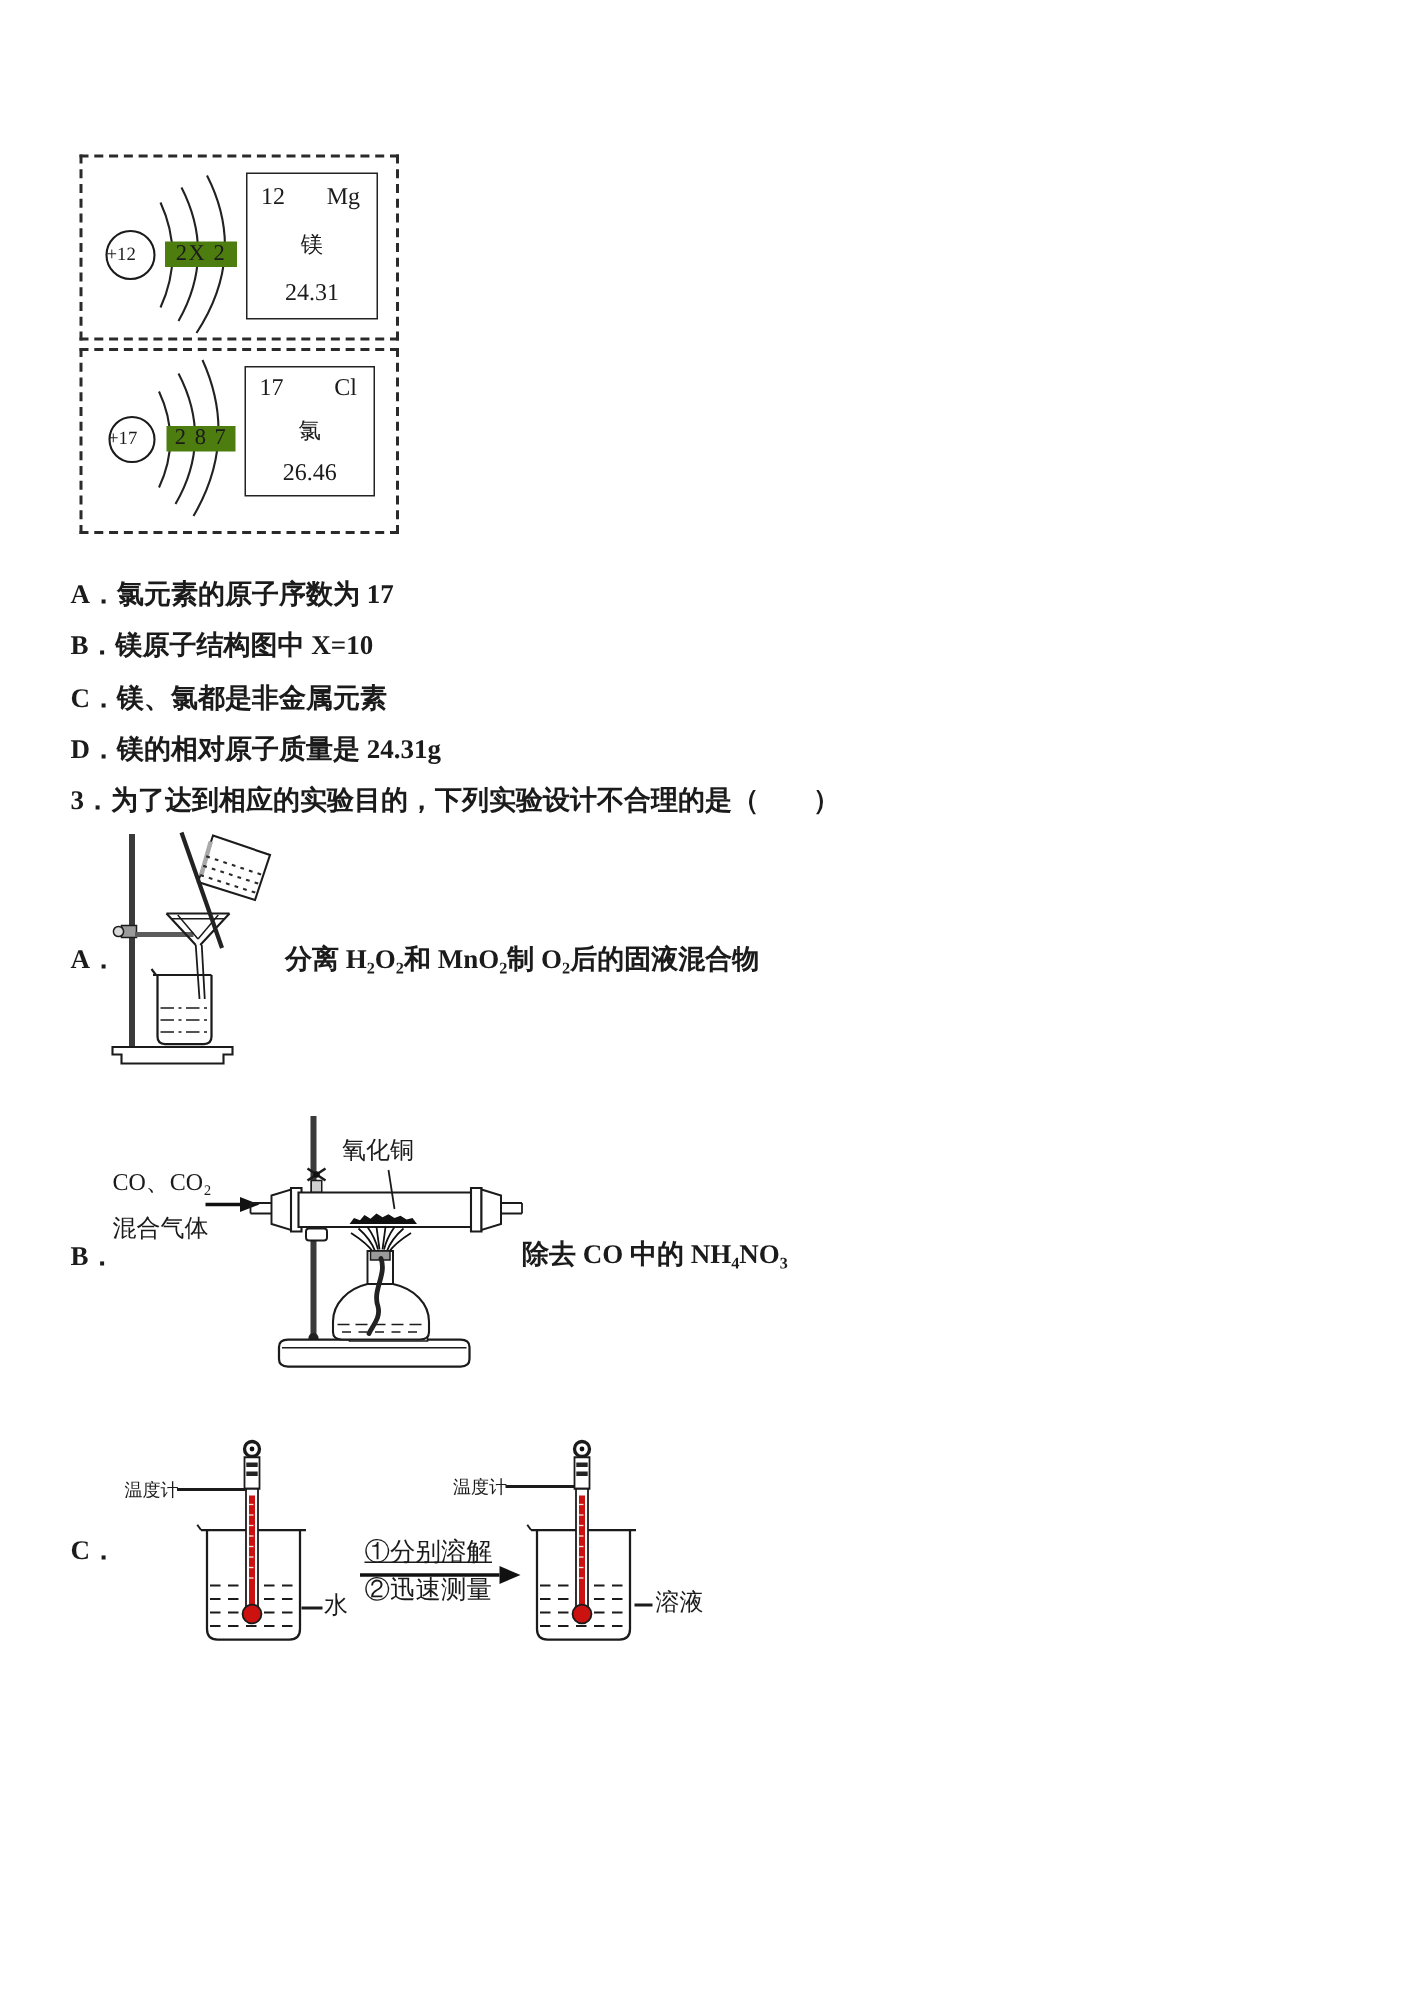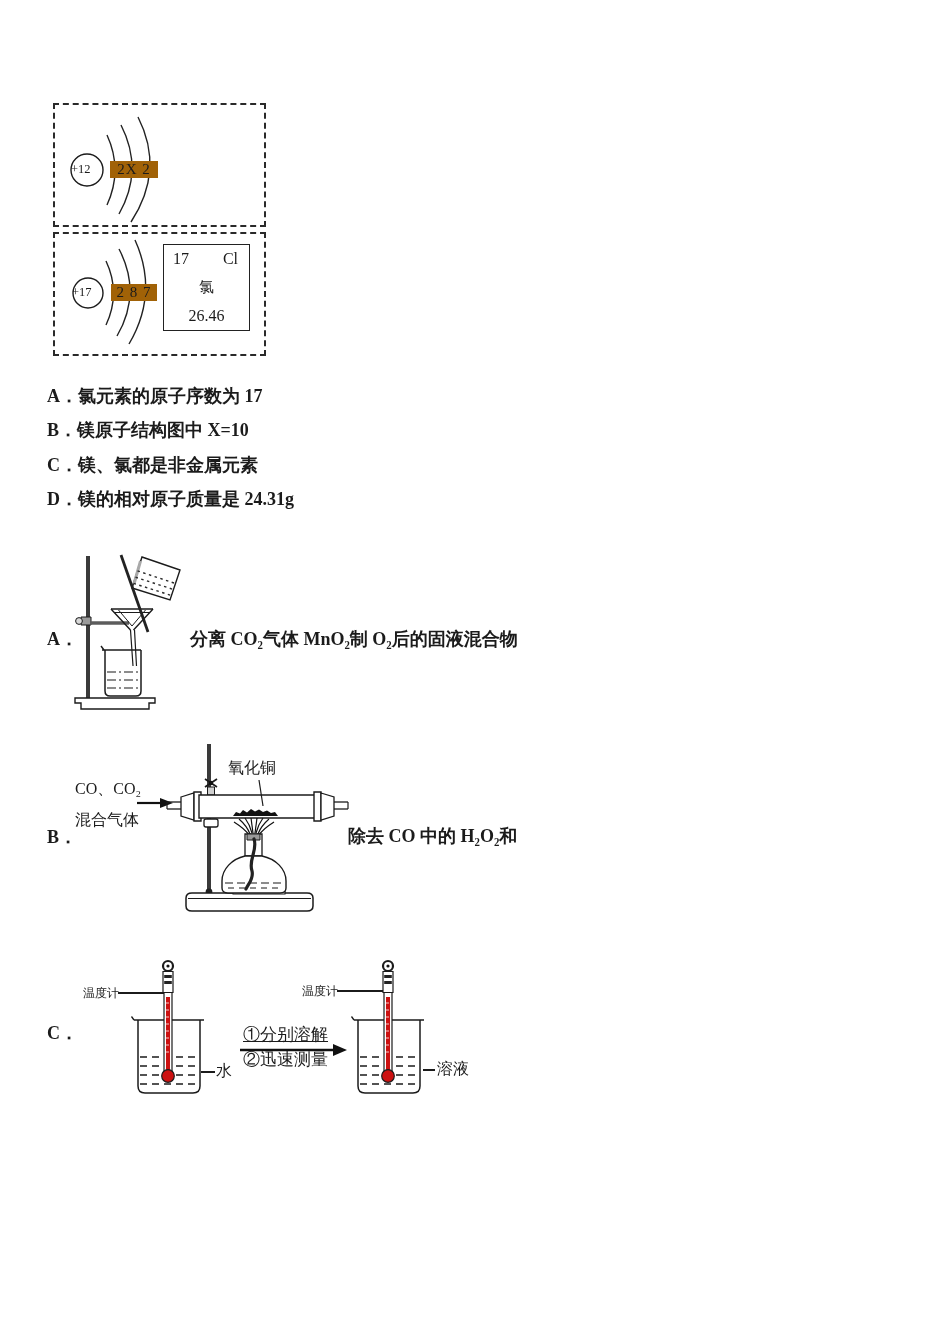--- a/index.html
+++ b/index.html
@@ -9,40 +9,48 @@
   .bold{font-weight:bold;font-size:18px;line-height:20px;}
   .ann{font-size:16px;line-height:18px;}
   .ann-sm{font-size:12px;line-height:17px;margin-left:10px;}
   .dashed-box{position:absolute;border:2px dashed #2a2a2a;background:#fff;}
   .elem-box{position:absolute;border:1.7px solid #222;background:#fff;display:flex;flex-direction:column;
             justify-content:space-around;text-align:center;}
   .elem-row1{display:flex;justify-content:space-between;padding:0 11px 0 9px;font-size:16px;}
   .elem-name{font-size:15px;}
   .elem-mass{font-size:16px;}
   .nucleus-label{position:absolute;text-align:left;font-size:12.5px;}
-  .shells-label{position:absolute;text-align:center;font-size:15px;background:#a16207;padding:0 1px;letter-spacing:1px;}
+  .shells-label{position:absolute;text-align:center;font-size:15px;background:#4d7c0f;padding:0 1px;letter-spacing:1px;}
   .figure-svg{position:absolute;}
   .pointer-line{position:absolute;height:1.6px;background:#1b1b1b;}
   .opt-row span{display:inline;}
   svg *{vector-effect:non-scaling-stroke;}
 </style>
 </head>
 <body>
 
 <div class="page">
 
   <div class="dashed-box" style="left:53px;top:103px;width:209px;height:120px;">
     <svg class="figure-svg" style="left:0;top:0;" width="209" height="120" viewBox="0 0 209 120">
       <circle cx="32" cy="65" r="16" fill="#fff" stroke="#1b1b1b" stroke-width="1.4"></circle>
       <path d="M 52,30 Q 68,65 52,100" fill="none" stroke="#222" stroke-width="1.4"></path>
       <path d="M 66,20 Q 89,65 64,109" fill="none" stroke="#222" stroke-width="1.4"></path>
       <path d="M 83,12 Q 110,65 76,117" fill="none" stroke="#222" stroke-width="1.4"></path>
     </svg>
     <div class="nucleus-label" style="left:16px;top:57px;width:32px;">+12</div>
     <div class="shells-label" style="left:55px;top:56px;width:46px;">2X 2</div>
+    <div class="elem-box" style="left:109px;top:10px;width:86px;height:96px;">
+      <div class="elem-row1">
+        <span>12</span>
+        <span>Mg</span>
+      </div>
+      <div class="elem-name">镁</div>
+      <div class="elem-mass">24.31</div>
+    </div>
   </div>
 
   <div class="dashed-box" style="left:53px;top:232px;width:209px;height:120px;">
     <svg class="figure-svg" style="left:0;top:0;" width="209" height="120" viewBox="0 0 209 120">
       <circle cx="33" cy="59" r="15" fill="#fff" stroke="#1b1b1b" stroke-width="1.4"></circle>
       <path d="M 51,27 Q 66,59 51,91" fill="none" stroke="#222" stroke-width="1.4"></path>
       <path d="M 64,15 Q 87,59 62,102" fill="none" stroke="#222" stroke-width="1.4"></path>
       <path d="M 80,6 Q 104,59 74,110" fill="none" stroke="#222" stroke-width="1.4"></path>
     </svg>
     <div class="nucleus-label" style="left:17px;top:51px;width:32px;">+17</div>
@@ -63,20 +71,23 @@
   <div class="abs bold opt-row" style="left:47px;top:420px;">
     <span>B．</span><span>镁原子结构图中 X=10</span>
   </div>
   <div class="abs bold opt-row" style="left:47px;top:455px;">
     <span>C．</span><span>镁、氯都是非金属元素</span>
   </div>
   <div class="abs bold opt-row" style="left:47px;top:489px;">
     <span>D．</span><span>镁的相对原子质量是 24.31g</span>
   </div>
 
+  <div class="abs bold" style="left:47px;top:523px;">
+    <span>3．</span><span>为了达到相应的实验目的，下列实验设计不合理的是（　　）</span>
+  </div>
 
   <div class="abs bold" style="left:47px;top:629px;">A．</div>
   <svg class="figure-svg" style="left:70px;top:552px;" width="130" height="162" viewBox="0 0 130 162">
 
     <rect x="16" y="4" width="4" height="143" fill="#3a3a3a"></rect>
     <path d="M 5,146 h 80 v 5 h -6 v 6 h -68 v -6 h -6 z" fill="#fff" stroke="#1b1b1b" stroke-width="1.4"></path>
 
     <rect x="11" y="65" width="10" height="8" fill="#9a9a9a" stroke="#1b1b1b" stroke-width="1"></rect>
     <circle cx="9" cy="69" r="3.4" fill="#d8d8d8" stroke="#1b1b1b" stroke-width="1"></circle>
     <line x1="20" y1="71" x2="59" y2="71" stroke="#5c5c5c" stroke-width="3.4"></line>
@@ -101,21 +112,21 @@
 
     <g>
       <path d="M 31,94 L 34,98" fill="none" stroke="#1b1b1b" stroke-width="1.4"></path>
       <line x1="32" y1="98" x2="71" y2="98" stroke="#1b1b1b" stroke-width="1.4"></line>
       <path d="M 35,98 V 139 Q 35,144 40,144 H 66 Q 71,144 71,139 V 98" fill="none" stroke="#1b1b1b" stroke-width="1.5"></path>
       <line x1="37" y1="120" x2="69" y2="120" stroke="#1b1b1b" stroke-width="1.1" stroke-dasharray="9 3 2 3"></line>
       <line x1="37" y1="128" x2="69" y2="128" stroke="#1b1b1b" stroke-width="1.1" stroke-dasharray="9 3 2 3"></line>
       <line x1="37" y1="136" x2="69" y2="136" stroke="#1b1b1b" stroke-width="1.1" stroke-dasharray="9 3 2 3"></line>
     </g>
   </svg>
-  <div class="abs bold" style="left:190px;top:629px;">分离 CO₂气体 MnO₂制 O₂后的固液混合物</div>
+  <div class="abs bold" style="left:190px;top:629px;">分离 H₂O₂和 MnO₂制 O₂后的固液混合物</div>
 
   <div class="abs bold" style="left:47px;top:827px;">B．</div>
   <div class="abs ann" style="left:75px;top:780px;">CO、CO₂</div>
   <div class="abs ann" style="left:75px;top:811px;">混合气体</div>
   <div class="abs ann" style="left:228px;top:759px;">氧化铜</div>
   <svg class="figure-svg" style="left:135px;top:740px;" width="215" height="175" viewBox="0 0 215 175">
 
     <rect x="72" y="4" width="4" height="149" fill="#3a3a3a"></rect>
     <circle cx="74" cy="152" r="3.4" fill="#222"></circle>
     <path d="M 57,153 H 172 Q 178,153 178,158 V 166 Q 178,171 172,171 H 57 Q 51,171 51,166 V 158 Q 51,153 57,153 Z" fill="#fff" stroke="#1b1b1b" stroke-width="1.5"></path>
@@ -162,21 +173,21 @@
     <g>
       <rect x="98" y="150" width="52" height="4" fill="#f2f2f2" stroke="#1b1b1b" stroke-width="1.1"></rect>
       <rect x="110" y="94" width="17" height="22" fill="#fff" stroke="#1b1b1b" stroke-width="1.3"></rect>
       <rect x="112" y="94" width="13" height="6" fill="#9a9a9a" stroke="#1b1b1b" stroke-width="1"></rect>
       <path d="M 110,116 L 127,116 C 141,119 151,129 151,141 L 151,148 Q 151,153 145,153 L 93,153 Q 87,153 87,148 L 87,141 C 87,129 97,119 110,116 Z" fill="#fff" stroke="#1b1b1b" stroke-width="1.4"></path>
       <line x1="90" y1="143" x2="148" y2="143" stroke="#1b1b1b" stroke-width="1.1" stroke-dasharray="8 4"></line>
       <line x1="93" y1="148" x2="145" y2="148" stroke="#1b1b1b" stroke-width="1" stroke-dasharray="6 5"></line>
       <path d="M 119,99 C 123,110 113,120 117,131 C 119,139 113,144 111,149" fill="none" stroke="#222" stroke-width="3.2" stroke-linecap="round"></path>
     </g>
   </svg>
-  <div class="abs bold" style="left:348px;top:826px;">除去 CO 中的 H₂O₂和</div>
+  <div class="abs bold" style="left:348px;top:826px;">除去 CO 中的 NH₄NO₃</div>
 
   <div class="abs bold" style="left:47px;top:1023px;">C．</div>
   <div class="abs ann-sm" style="left:73px;top:985px;">温度计</div>
   <div class="abs ann-sm" style="left:292px;top:983px;">温度计</div>
   <div class="pointer-line" style="left:118px;top:992px;width:46px;"></div>
   <div class="pointer-line" style="left:337px;top:990px;width:46px;"></div>
 
   <svg class="figure-svg" style="left:130px;top:955px;" width="350" height="145" viewBox="0 0 350 145">
 
     <g>

